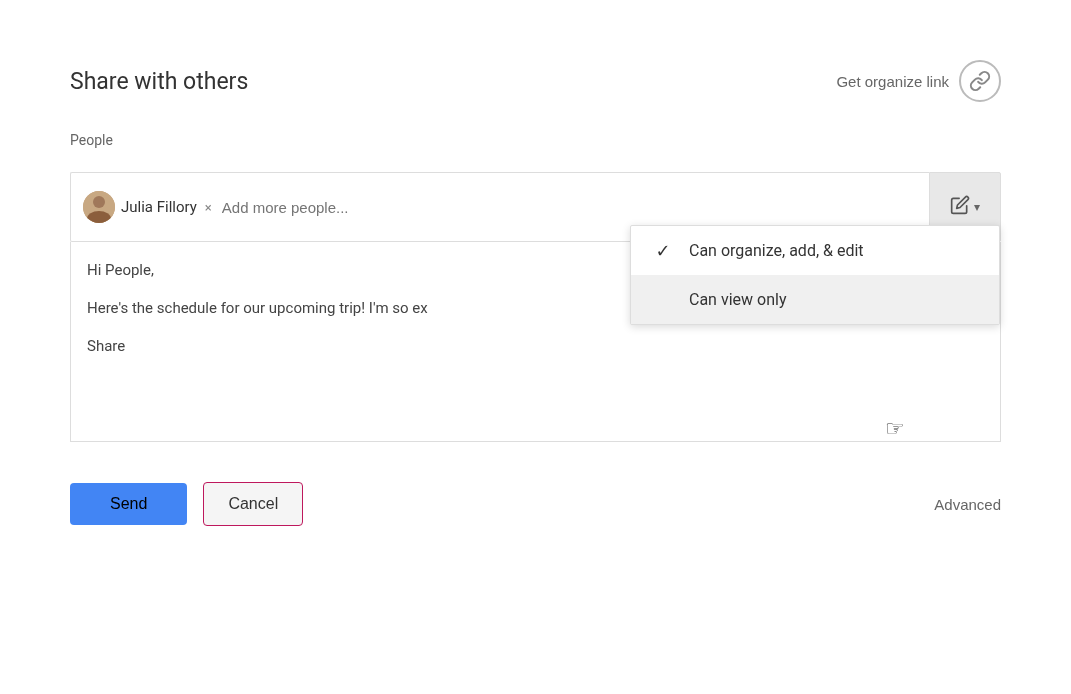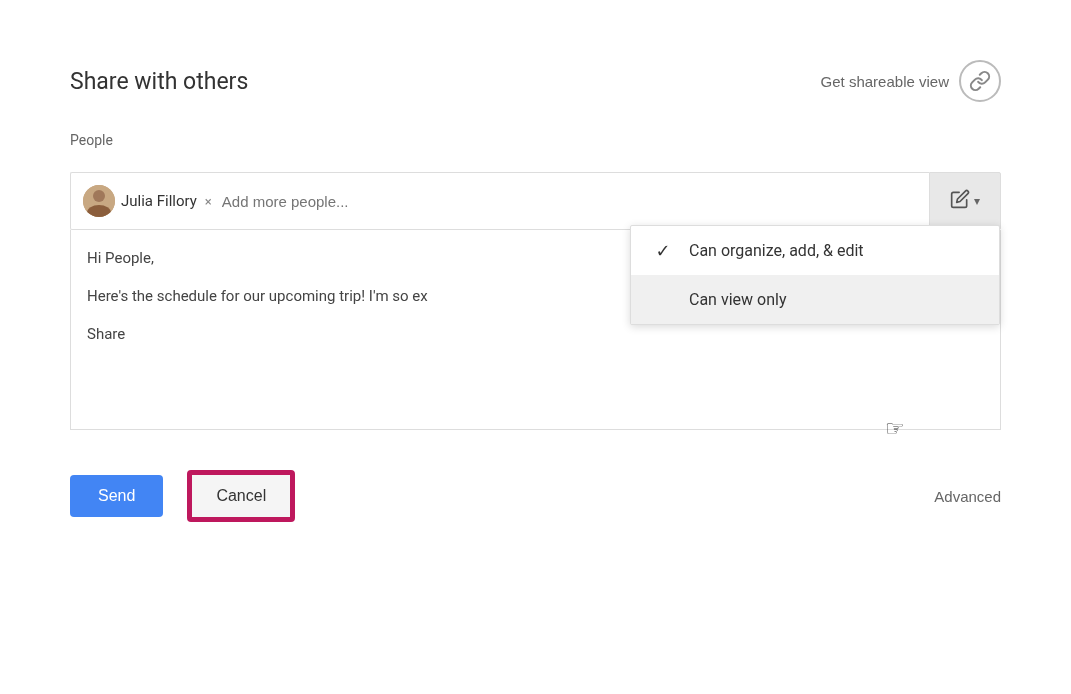--- a/index.html
+++ b/index.html
@@ -74,21 +74,21 @@
       position: relative;
     }
 
     .people-input-box {
       flex: 1;
       display: flex;
       align-items: center;
       border: 1px solid #ddd;
       border-right: none;
       border-radius: 2px 0 0 2px;
-      padding: 12px 12px;
+      padding: 18px 12px;
       min-height: 52px;
       background: #fff;
     }
 
     .person-chip {
       display: flex;
       align-items: center;
       gap: 6px;
       margin-right: 10px;
     }
@@ -207,33 +207,33 @@
     }
 
     .footer {
       display: flex;
       align-items: center;
       margin-top: 40px;
     }
 
     .send-btn {
       background: #4285f4;
-      color: #ffffff;
+      color: #000000;
       border: none;
       border-radius: 4px;
-      padding: 12px 28px;
+      padding: 12px 40px;
       font-size: 16px;
       cursor: pointer;
-      margin-right: 24px;
+      margin-right: 16px;
     }
 
     .cancel-btn {
       background: #f5f5f5;
       color: #333;
-      border: 5px solid #be185d;
+      border: 1px solid #be185d;
       border-radius: 4px;
       padding: 12px 24px;
       font-size: 16px;
       cursor: pointer;
     }
 
     .advanced-link {
       margin-left: auto;
       font-size: 15px;
       color: #666;
@@ -252,21 +252,21 @@
     }
   </style>
 </head>
 <body>
 
 <div class="dialog">
 
   <div class="dialog-header">
     <h2 class="dialog-title">Share with others</h2>
     <button class="shareable-link-btn">
-      <span>Get shareable view</span>
+      <span>Get organize link</span>
       <span class="link-icon-circle">
         <svg width="22" height="22" viewBox="0 0 24 24" fill="none" stroke="#888" stroke-width="2.2" stroke-linecap="round" stroke-linejoin="round">
           <path d="M10 13a5 5 0 0 0 7.54.54l3-3a5 5 0 0 0-7.07-7.07l-1.72 1.71"></path>
           <path d="M14 11a5 5 0 0 0-7.54-.54l-3 3a5 5 0 0 0 7.07 7.07l1.71-1.71"></path>
         </svg>
       </span>
     </button>
   </div>
 
   <div class="people-label">People</div>

